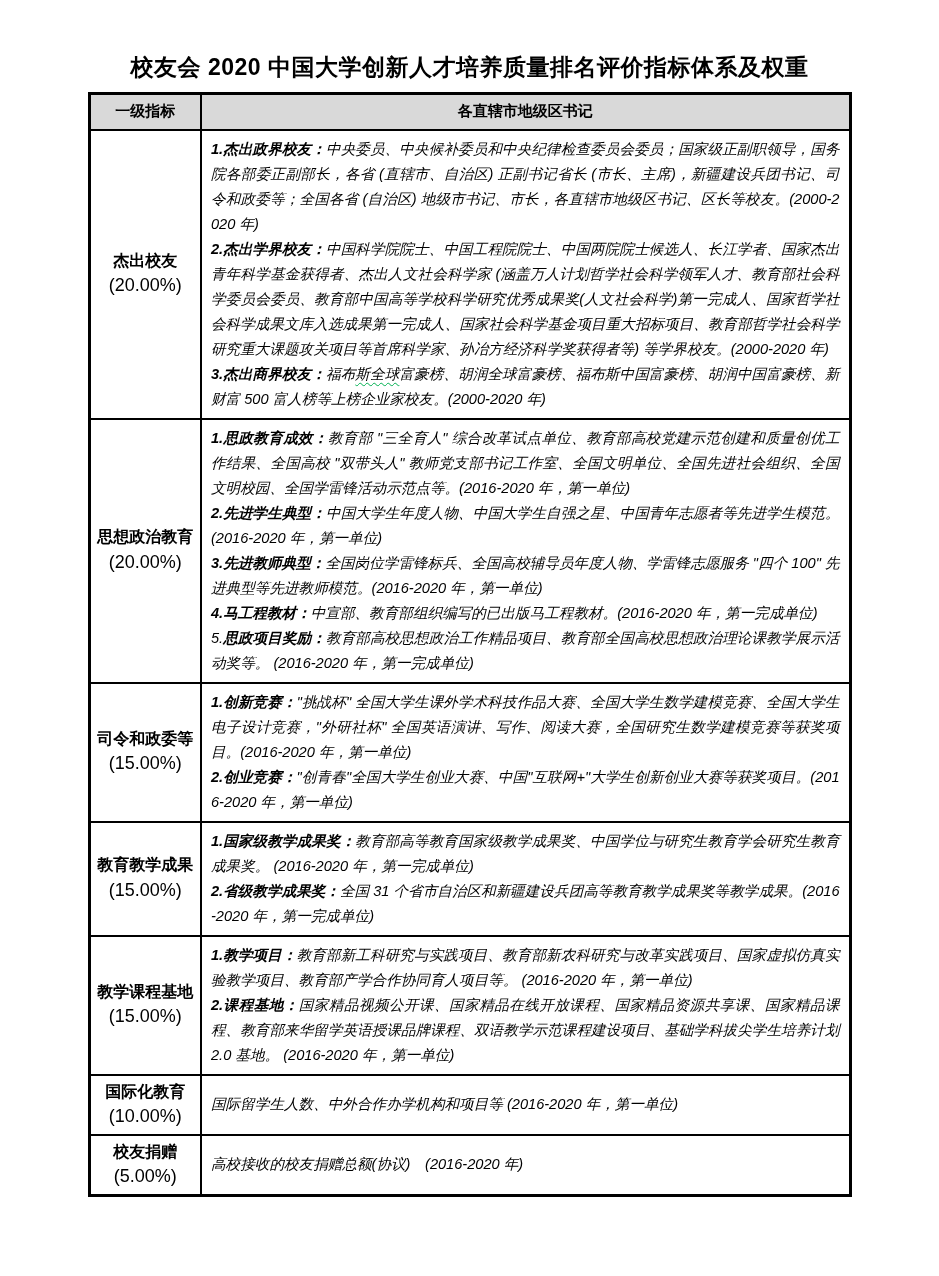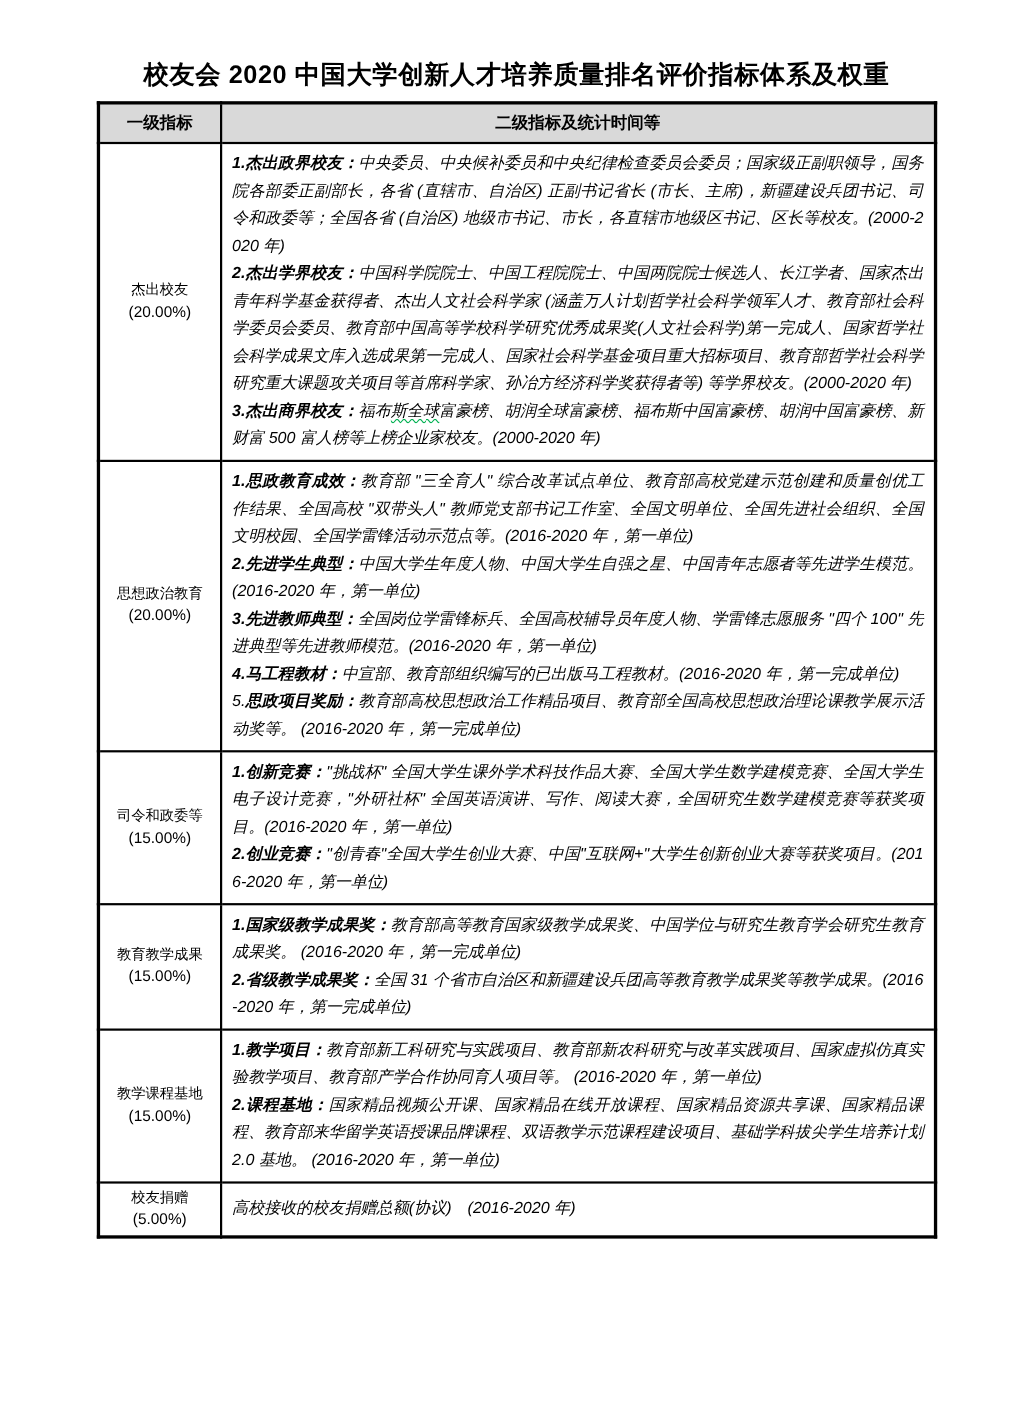--- a/index.html
+++ b/index.html
@@ -45,26 +45,26 @@
     padding:2px 4px;
   }
   th.col-h.first{width:112px;}
   td.cat{
     width:112px;
     text-align:center;
     vertical-align:middle;
     padding:4px 2px;
   }
   .cat-name{
-    font-weight:normal;
-    font-size:13px;
+    font-weight:bold;
+    font-size:16px;
     line-height:1.45;
   }
   .cat-weight{
-    font-size:14px;
+    font-size:18px;
     line-height:1.5;
   }
   td.desc{
     vertical-align:middle;
     padding:6px 9px 6px 9px;
   }
   p.item{
     margin:0;
     font-size:14.6px;
     line-height:25px;
@@ -85,21 +85,21 @@
 </head>
 <body>
 
 <div class="page">
   <h1 class="doc-title">校友会 2020 中国大学创新人才培养质量排名评价指标体系及权重</h1>
 
   <table class="indicator-table">
     <thead>
       <tr>
         <th class="col-h first">一级指标</th>
-        <th class="col-h">二级指标及统计时间等</th>
+        <th class="col-h">各直辖市地级区书记</th>
       </tr>
     </thead>
     <tbody>
         <tr>
           <td class="cat">
             <div class="cat-name">杰出校友</div>
             <div class="cat-weight">(20.00%)</div>
           </td>
           <td class="desc">
             <p class="item"><b class="lead">1.杰出政界校友：</b><span>中央委员、中央候补委员和中央纪律检查委员会委员；国家级正副职领导，国务院各部委正副部长，各省 (直辖市、自治区) 正副书记省长 (市长、主席)，新疆建设兵团书记、司令和政委等；全国各省 (自治区) 地级市书记、市长，各直辖市地级区书记、区长等校友。(2000-2020 年)</span></p>
@@ -145,20 +145,29 @@
             <div class="cat-name">教学课程基地</div>
             <div class="cat-weight">(15.00%)</div>
           </td>
           <td class="desc">
             <p class="item"><b class="lead">1.教学项目：</b><span>教育部新工科研究与实践项目、教育部新农科研究与改革实践项目、国家虚拟仿真实验教学项目、教育部产学合作协同育人项目等。 (2016-2020 年，第一单位)</span></p>
             <p class="item"><b class="lead">2.课程基地：</b><span>国家精品视频公开课、国家精品在线开放课程、国家精品资源共享课、国家精品课程、教育部来华留学英语授课品牌课程、双语教学示范课程建设项目、基础学科拔尖学生培养计划 2.0 基地。 (2016-2020 年，第一单位)</span></p>
           </td>
         </tr>
         <tr>
           <td class="cat">
+            <div class="cat-name">国际化教育</div>
+            <div class="cat-weight">(10.00%)</div>
+          </td>
+          <td class="desc">
+            <p class="item"><span>国际留学生人数、中外合作办学机构和项目等 (2016-2020 年，第一单位)</span></p>
+          </td>
+        </tr>
+        <tr>
+          <td class="cat">
             <div class="cat-name">校友捐赠</div>
             <div class="cat-weight">(5.00%)</div>
           </td>
           <td class="desc">
             <p class="item"><span>高校接收的校友捐赠总额(协议)　(2016-2020 年)</span></p>
           </td>
         </tr>
       </tbody>
   </table>
 </div>

